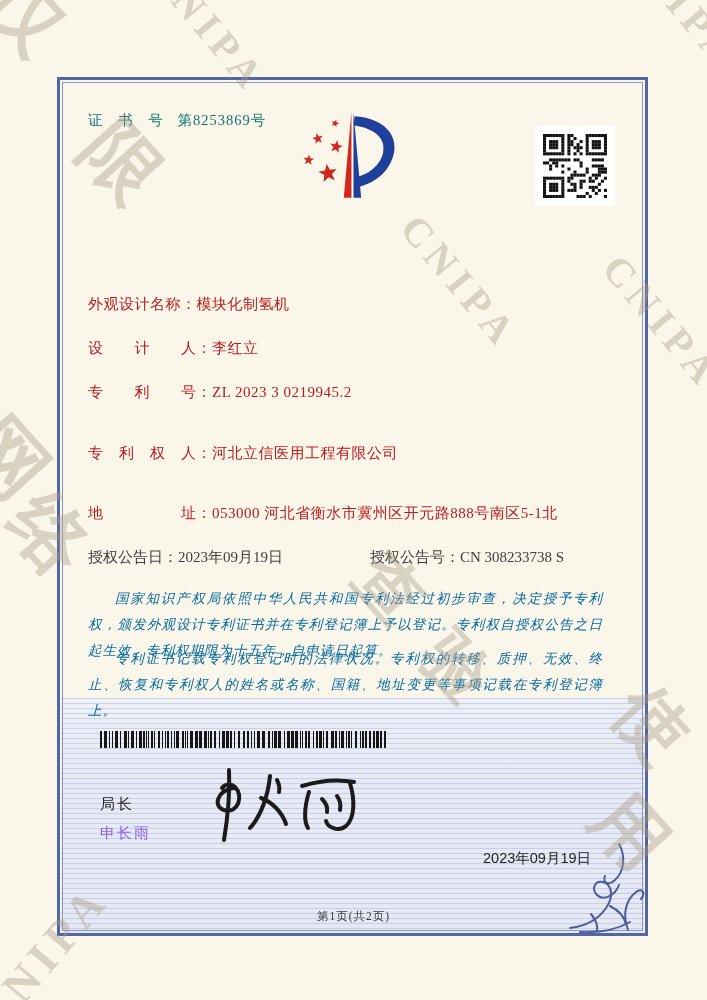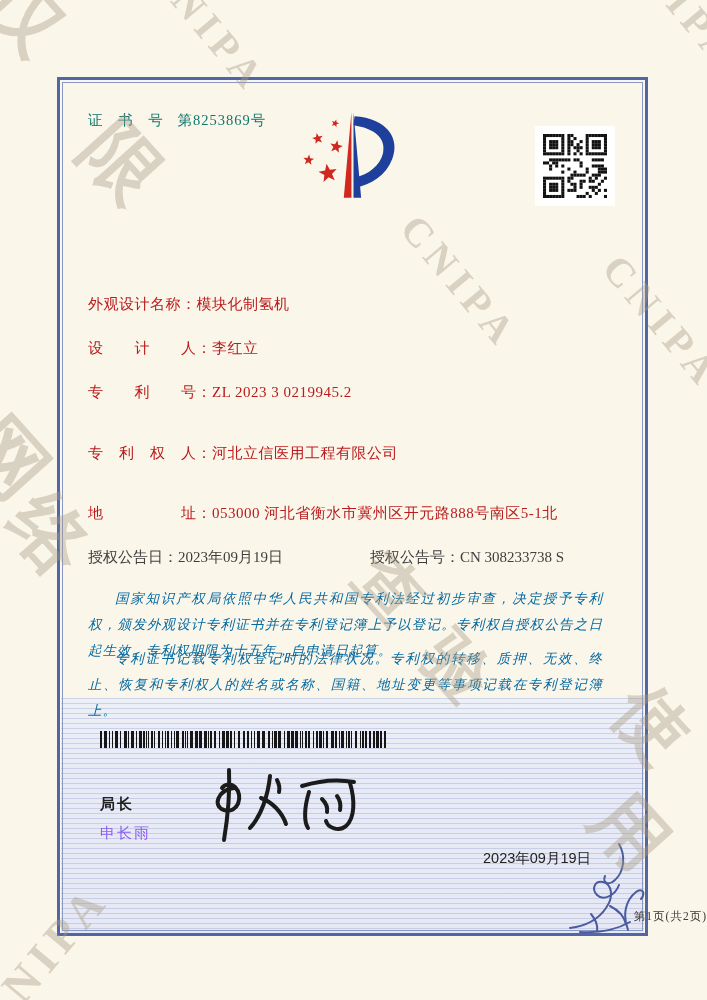--- a/index.html
+++ b/index.html
@@ -44,28 +44,28 @@
                font-size:15px; color:#3e3e3e; white-space:nowrap; }
   .grant-no { position:absolute; left:282px; top:0; }
   
   .para { position:absolute; left:88px; width:515px; z-index:10; font-size:13.5px;
           line-height:26px; color:#0369a1; text-indent:2em; font-style:italic;
           letter-spacing:1px; text-align:justify; }
   .p1 { top:586px; } .p2 { top:646px; }
   
   .barcode { position:absolute; left:100px; top:731px; width:290px; height:17px; z-index:10; }
   .director-label { position:absolute; left:100px; top:795px; z-index:10; font-size:15px;
-                    color:#222; letter-spacing:2px; font-family:"Liberation Sans","DejaVu Sans",sans-serif;font-weight:bold; }
+                    color:#222; letter-spacing:2px; font-family:"Liberation Sans","DejaVu Sans",sans-serif; }
   .director-name  { position:absolute; left:100px; top:824px; z-index:10; font-size:15px;
                     color:#8b5cf6; letter-spacing:2px; font-family:"Liberation Sans","DejaVu Sans",sans-serif; }
   .signature { position:absolute; left:198px; top:762px; width:175px; height:86px; z-index:11; }
   .issue-date { position:absolute; left:483px; top:849px; z-index:10; font-size:14.5px;
                 color:#222; font-family:"Liberation Sans","DejaVu Sans",sans-serif; }
   .flourish { position:absolute; left:566px; top:836px; width:80px; height:99px; z-index:16; }
-  .page-num { position:absolute; left:0; top:909px; width:100%; text-align:right; z-index:10;
+  .page-num { position:absolute; left:0; top:909px; width:100%; text-align:center; z-index:10;
               font-size:11.5px; color:#3a3a3a; letter-spacing:1px; }
   .footer-note { position:absolute; left:0; top:941px; width:100%; text-align:center; z-index:10;
                  font-size:15px; font-weight:bold; color:#2e2e2e; letter-spacing:6px; }
 </style>
 </head>
 <body>
 
 <div class="page">
 
   <div class="pattern"></div>

